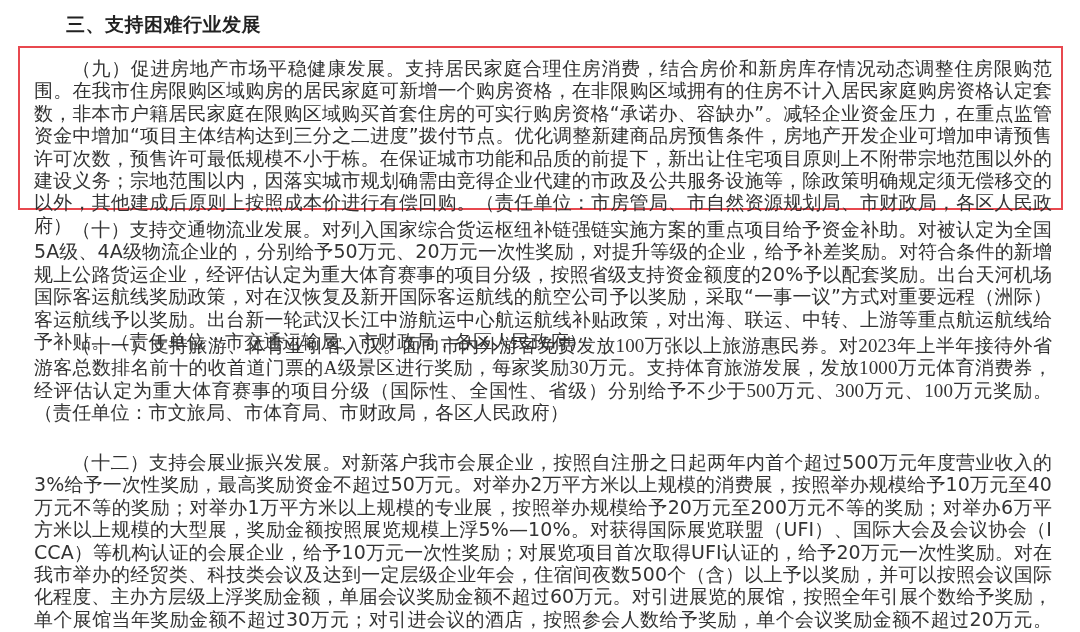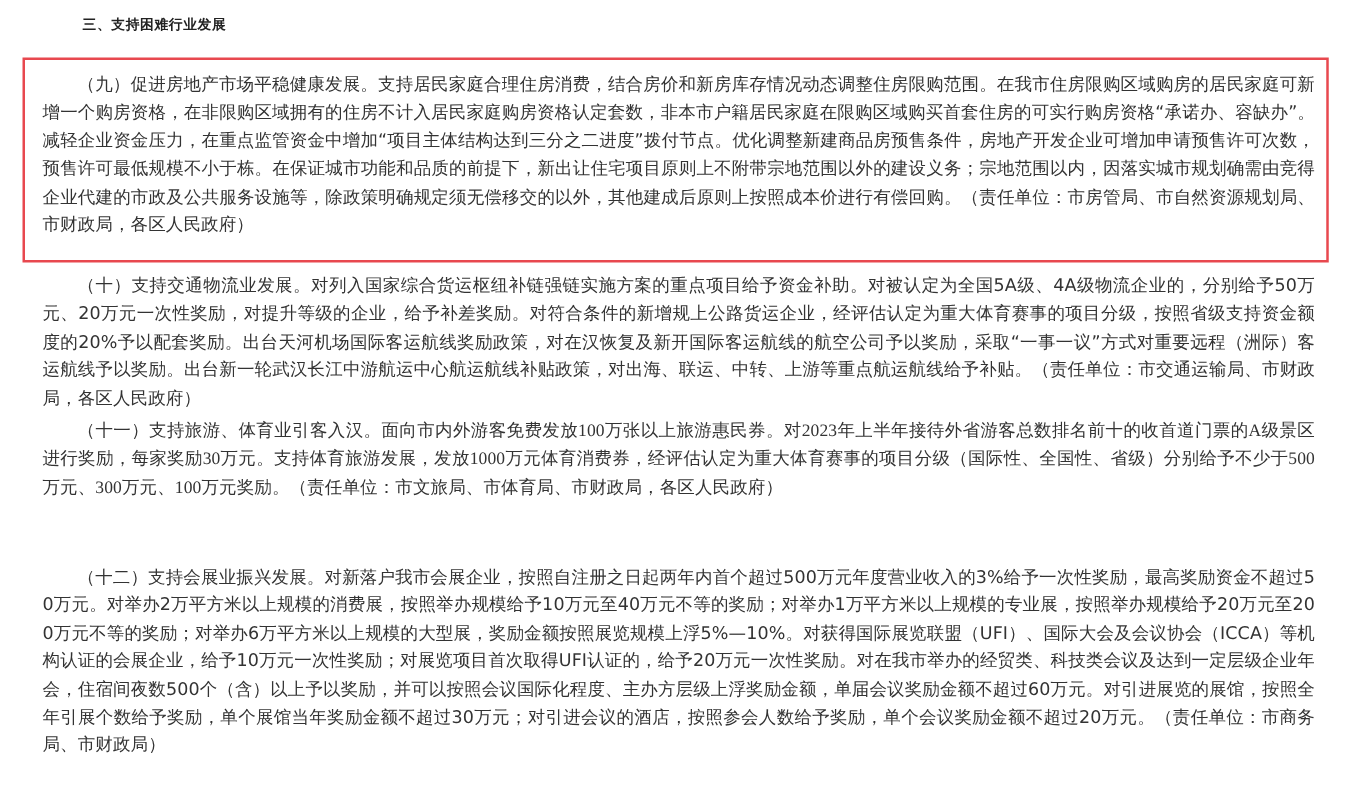--- a/index.html
+++ b/index.html
@@ -18,31 +18,31 @@
     .doc {
       position: absolute;
       left: 0;
       top: 0;
       width: 1080px;
     }
     .section-heading {
       position: absolute;
       left: 66px;
       top: 12px;
-      font-size: 11px;
+      font-size: 19px;
       font-weight: bold;
       color: #222222;
       letter-spacing: 0.5px;
       margin: 0;
     }
     .para {
       position: absolute;
       left: 34px;
       width: 1018px;
-      font-size: 14px;
+      font-size: 19px;
       line-height: 22.4px;
       margin: 0;
       text-indent: 2em;
       letter-spacing: 0.1px;
       text-align: justify;
       word-break: break-all;
     }
     .para-9 {
       top: 57px;
     }

